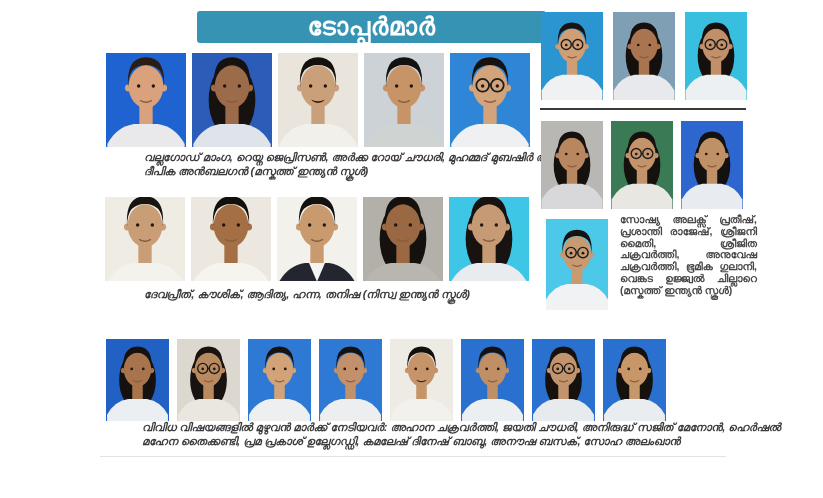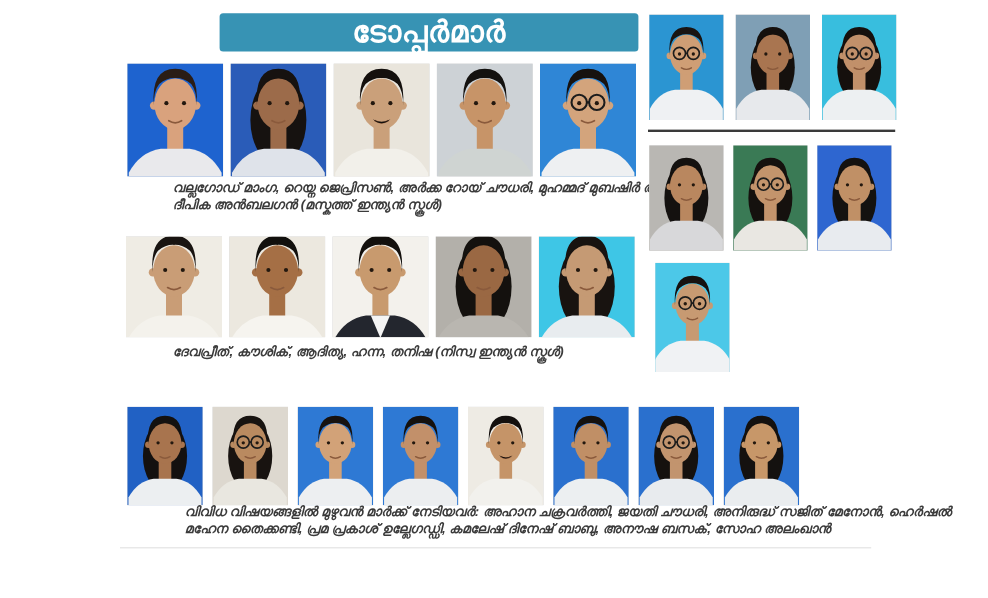--- a/index.html
+++ b/index.html
@@ -1,40 +1,40 @@
 <!DOCTYPE html>
 <html><head>
 <meta charset="utf-8">
 <style>
   html,body{margin:0;padding:0;background:#ffffff;}
   .page{
     position:relative;width:823px;height:498px;background:#ffffff;overflow:hidden;
     font-family:"Liberation Sans","DejaVu Sans",sans-serif;
   }
   .banner{
-    position:absolute;left:183px;top:11px;width:349px;height:32px;
+    position:absolute;left:197px;top:11px;width:349px;height:32px;
     border-radius:3px;display:flex;align-items:center;justify-content:center;
   }
   .banner span{color:#ffffff;font-size:25px;font-weight:700;letter-spacing:.5px;}
   .photo-row{position:absolute;display:flex;}
   .photo{flex:0 0 auto;overflow:hidden;background:#ddd;}
   .photo svg{display:block;width:100%;height:100%;}
   .r1{left:106px;top:53px;gap:6px}  .r1 .photo{width:80px;height:94px}
   .r2{left:105px;top:197px;gap:6px} .r2 .photo{width:80px;height:84px}
   .r3{left:106px;top:339px;gap:8px} .r3 .photo{width:63px;height:82px}
   .ra{left:541px;top:12px;gap:10px} .ra .photo{width:62px;height:88px}
   .rb{left:541px;top:121px;gap:8px} .rb .photo{width:62px;height:88px}
   .rc{left:546px;top:219px}         .rc .photo{width:62px;height:91px}
   .cap{
     position:absolute;font-weight:700;font-style:italic;color:#3b3b3b;
     font-size:11px;line-height:1.25;margin-left:44px;
   }
   .cap1{left:100px;top:151px;width:432px}
   .cap2{left:100px;top:288px;width:432px}
-  .cap3{left:110px;top:421px;width:650px}
+  .cap3{left:98px;top:421px;width:650px}
   .right-text{
     position:absolute;left:620px;top:214px;width:137px;
     font-weight:700;font-style:normal;color:#474747;
     font-size:10.5px;line-height:11.8px;text-align:justify;
   }
   .divider{position:absolute;left:540px;top:108px;width:206px;height:2px;background:#3a3a3a;}
   .rule{position:absolute;left:100px;top:456px;width:626px;height:1px;background:#e3e3e3;}
 </style>
 </head>
 <body>
@@ -327,20 +327,21 @@
           <circle cx="35.5" cy="31.5" r="1.3" fill="#23180f"></circle>
           <path d="M26,42.5 Q30,45 34,42.5" stroke="#8a5a3c" stroke-width="1.1" fill="none" stroke-linecap="round"></path>
           <g fill="none" stroke="#1c1c1c" stroke-width="1.3">
             <circle cx="24.5" cy="31" r="4.8"></circle>
             <circle cx="35.5" cy="31" r="4.8"></circle>
             <line x1="29.3" y1="31" x2="30.7" y2="31"></line>
           </g>
         </svg>
       </div>
     </div>
+  <div class="right-text">സോഷ്യ അലക്സ് പ്രതീഷ്, പ്രശാന്തി രാജേഷ്, ശ്രീജനി മൈതി, ശ്രീജിത ചക്രവർത്തി, അനുവേഷ ചക്രവർത്തി, ഭൂമിക ഗുലാനി, വെങ്കട ഉജ്ജ്വൽ ചില്ലാറെ (മസ്കത്ത് ഇന്ത്യൻ സ്കൂൾ)</div>
 
   <div class="photo-row r3">
       <div class="photo" title="girl smiling, long dark hair, blue background">
         <svg viewBox="0 0 60 84" preserveAspectRatio="xMidYMid slice" xmlns="http://www.w3.org/2000/svg">
           <rect width="60" height="84" fill="#2161c4"></rect>
           <ellipse cx="30" cy="42" rx="17.5" ry="28" fill="#141110"></ellipse>
           <rect x="25" y="46" width="10" height="18" fill="#a8744e"></rect>
           <path d="M1,84 L1,75 Q8,62 21,60 L39,60 Q52,62 59,75 L59,84 Z" fill="#eceff1"></path>
           <circle cx="16.8" cy="33" r="2.6" fill="#a8744e"></circle>
           <circle cx="43.2" cy="33" r="2.6" fill="#a8744e"></circle>

